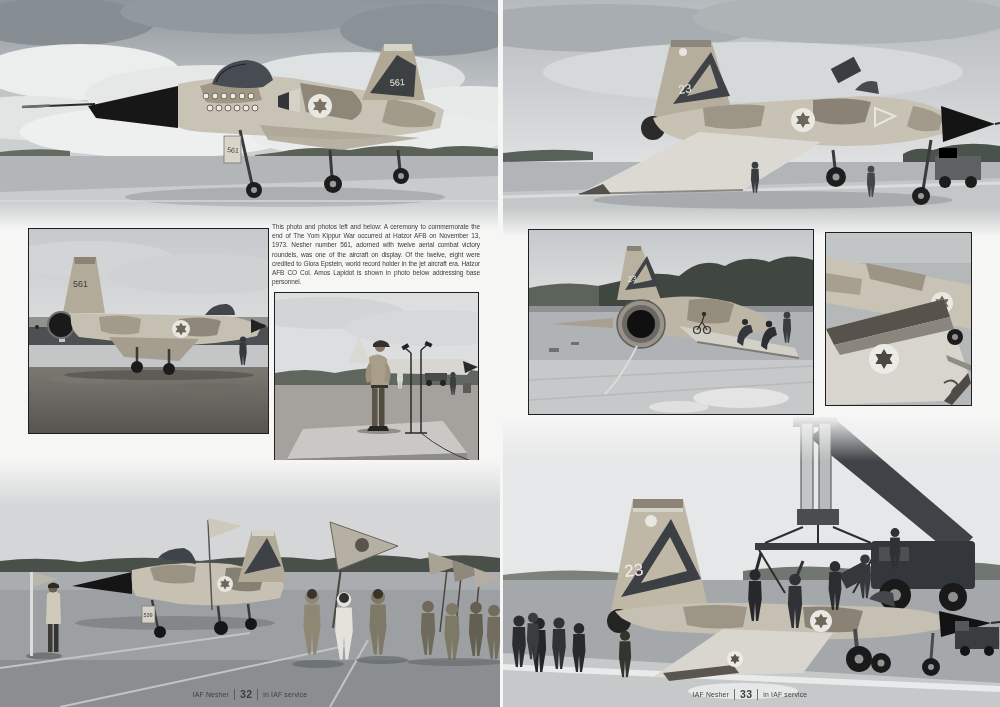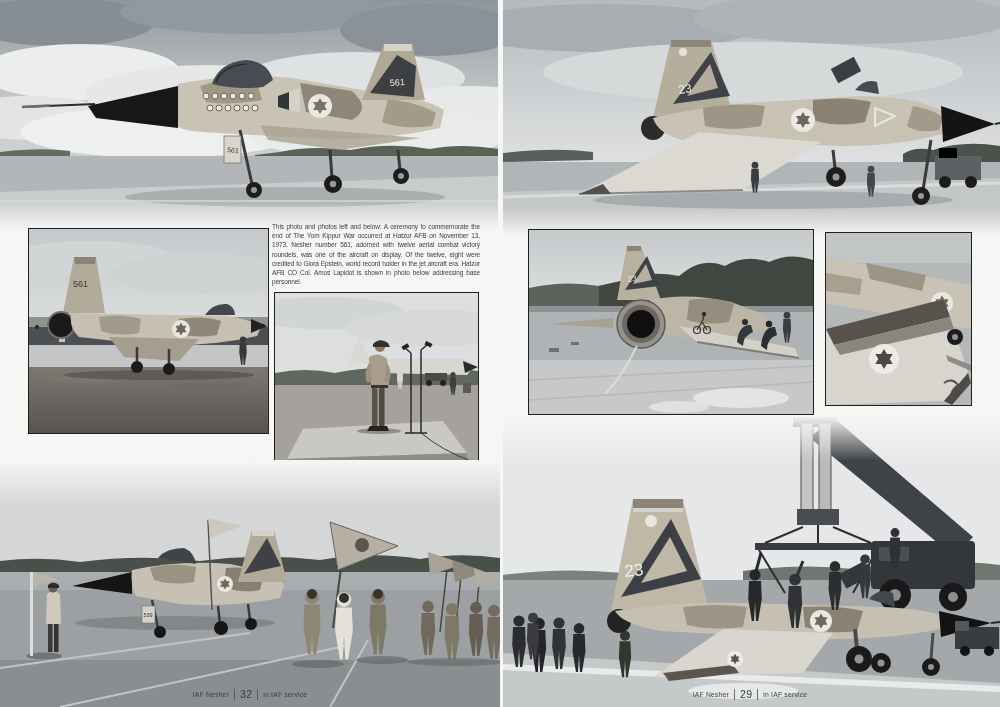--- a/index.html
+++ b/index.html
@@ -11,21 +11,21 @@
   .fade-bottom{position:absolute;left:0;right:0;bottom:0;height:30px;
     background:linear-gradient(to bottom,rgba(246,246,245,0),#f6f6f5);pointer-events:none;}
   .fade-top{position:absolute;left:0;right:0;top:0;height:46px;
     background:linear-gradient(to top,rgba(246,246,245,0),#f6f6f5);pointer-events:none;}
   .caption{position:absolute;font-size:6.5px;line-height:1.42;letter-spacing:-0.1px;
     color:#3c3c3c;text-align:justify;}
   .footer{position:absolute;bottom:7px;width:500px;display:flex;align-items:center;
     justify-content:center;gap:5px;color:#3e3e3e;}
   .footer .bk,.footer .sec{font-size:6.8px;letter-spacing:.2px;}
   .footer .bar{width:1px;height:11px;background:#4a4a4a;opacity:.75;}
-  .footer .num{font-size:10.5px;font-weight:normal;letter-spacing:.3px;}
+  .footer .num{font-size:10.5px;font-weight:bold;letter-spacing:.3px;}
   svg text{font-family:"Liberation Sans",sans-serif;}
 </style>
 </head>
 <body>
 
 <svg width="0" height="0" style="position:absolute" aria-hidden="true">
   <defs>
     <path id="star6" d="M0,-8 L6.93,4 L-6.93,4 Z M0,8 L-6.93,-4 L6.93,-4 Z"></path>
     <g id="person">
       <circle cx="0" cy="-14" r="2.8"></circle>
@@ -502,18 +502,18 @@
           <circle cx="486" cy="236" r="5" fill="#141414"></circle>
       </g>
       <ellipse cx="240" cy="276" rx="55" ry="8" fill="#e6e8e8"></ellipse>
     </svg>
     <div class="fade-top"></div>
   </div>
 
   <div class="footer" style="left:500px;">
     <span class="bk">IAF Nesher</span>
     <span class="bar"></span>
-    <span class="num">29</span>
+    <span class="num">33</span>
     <span class="bar"></span>
     <span class="sec">in IAF service</span>
   </div>
 
 </div>
 
 </body></html>

